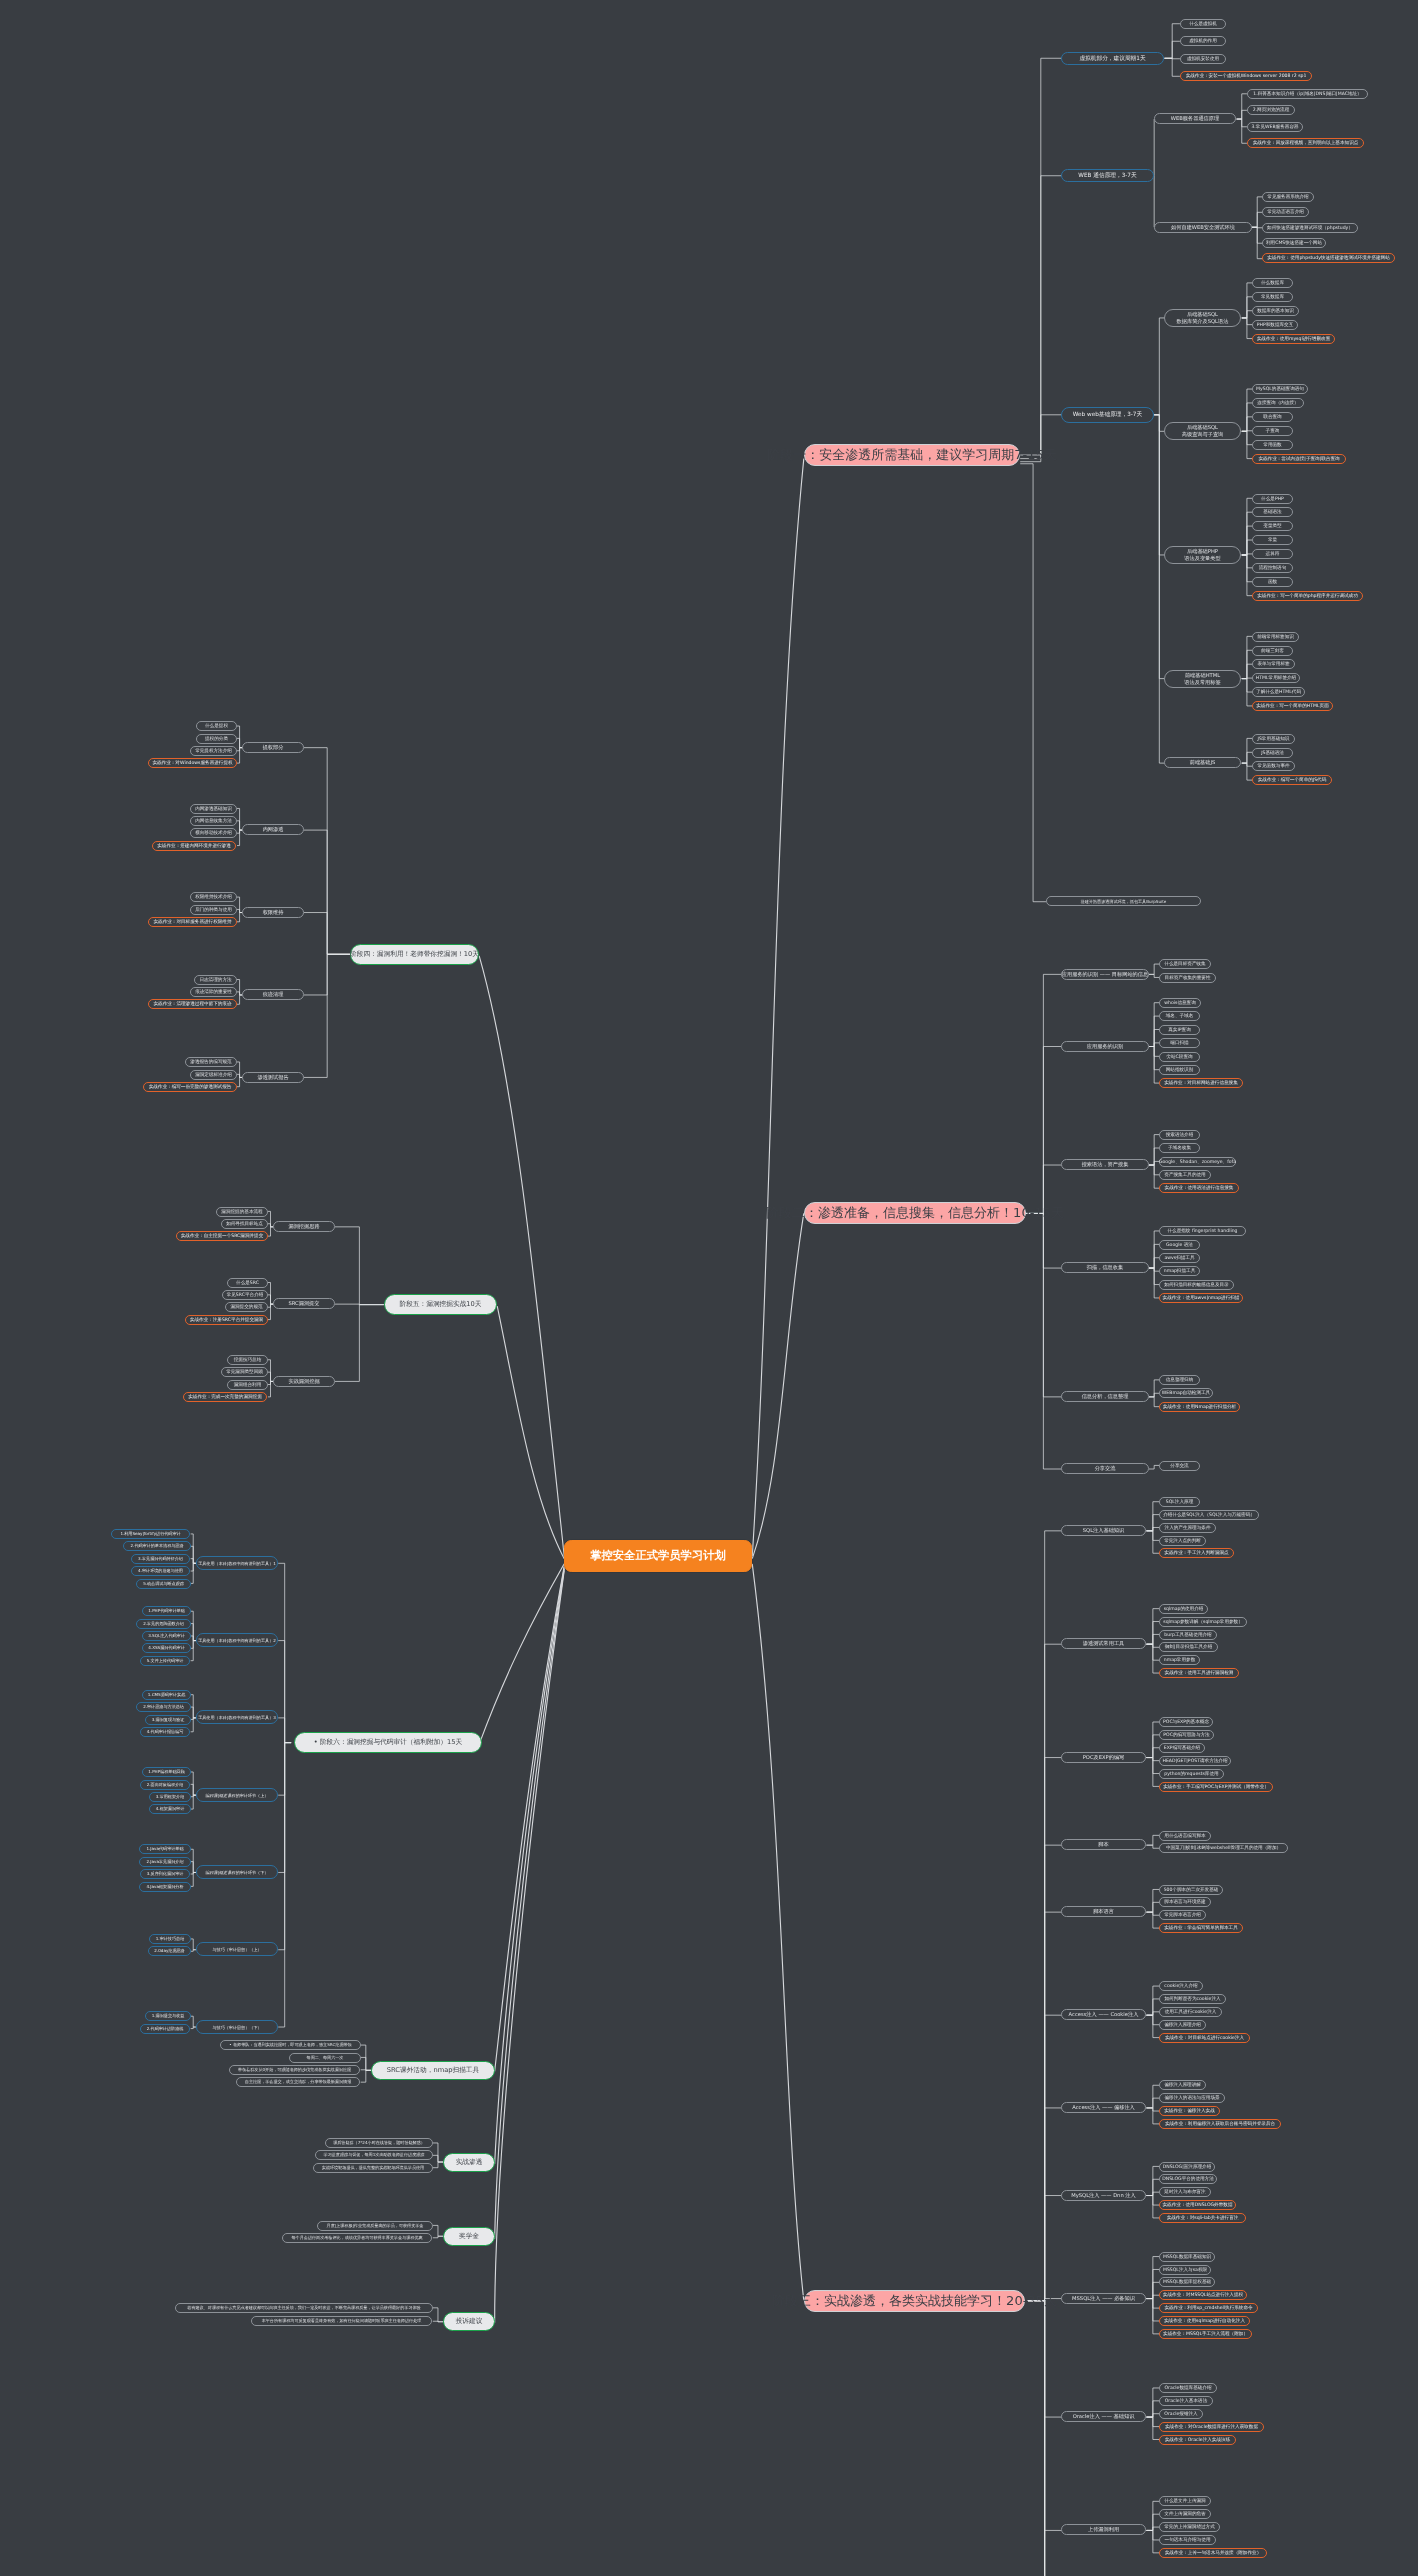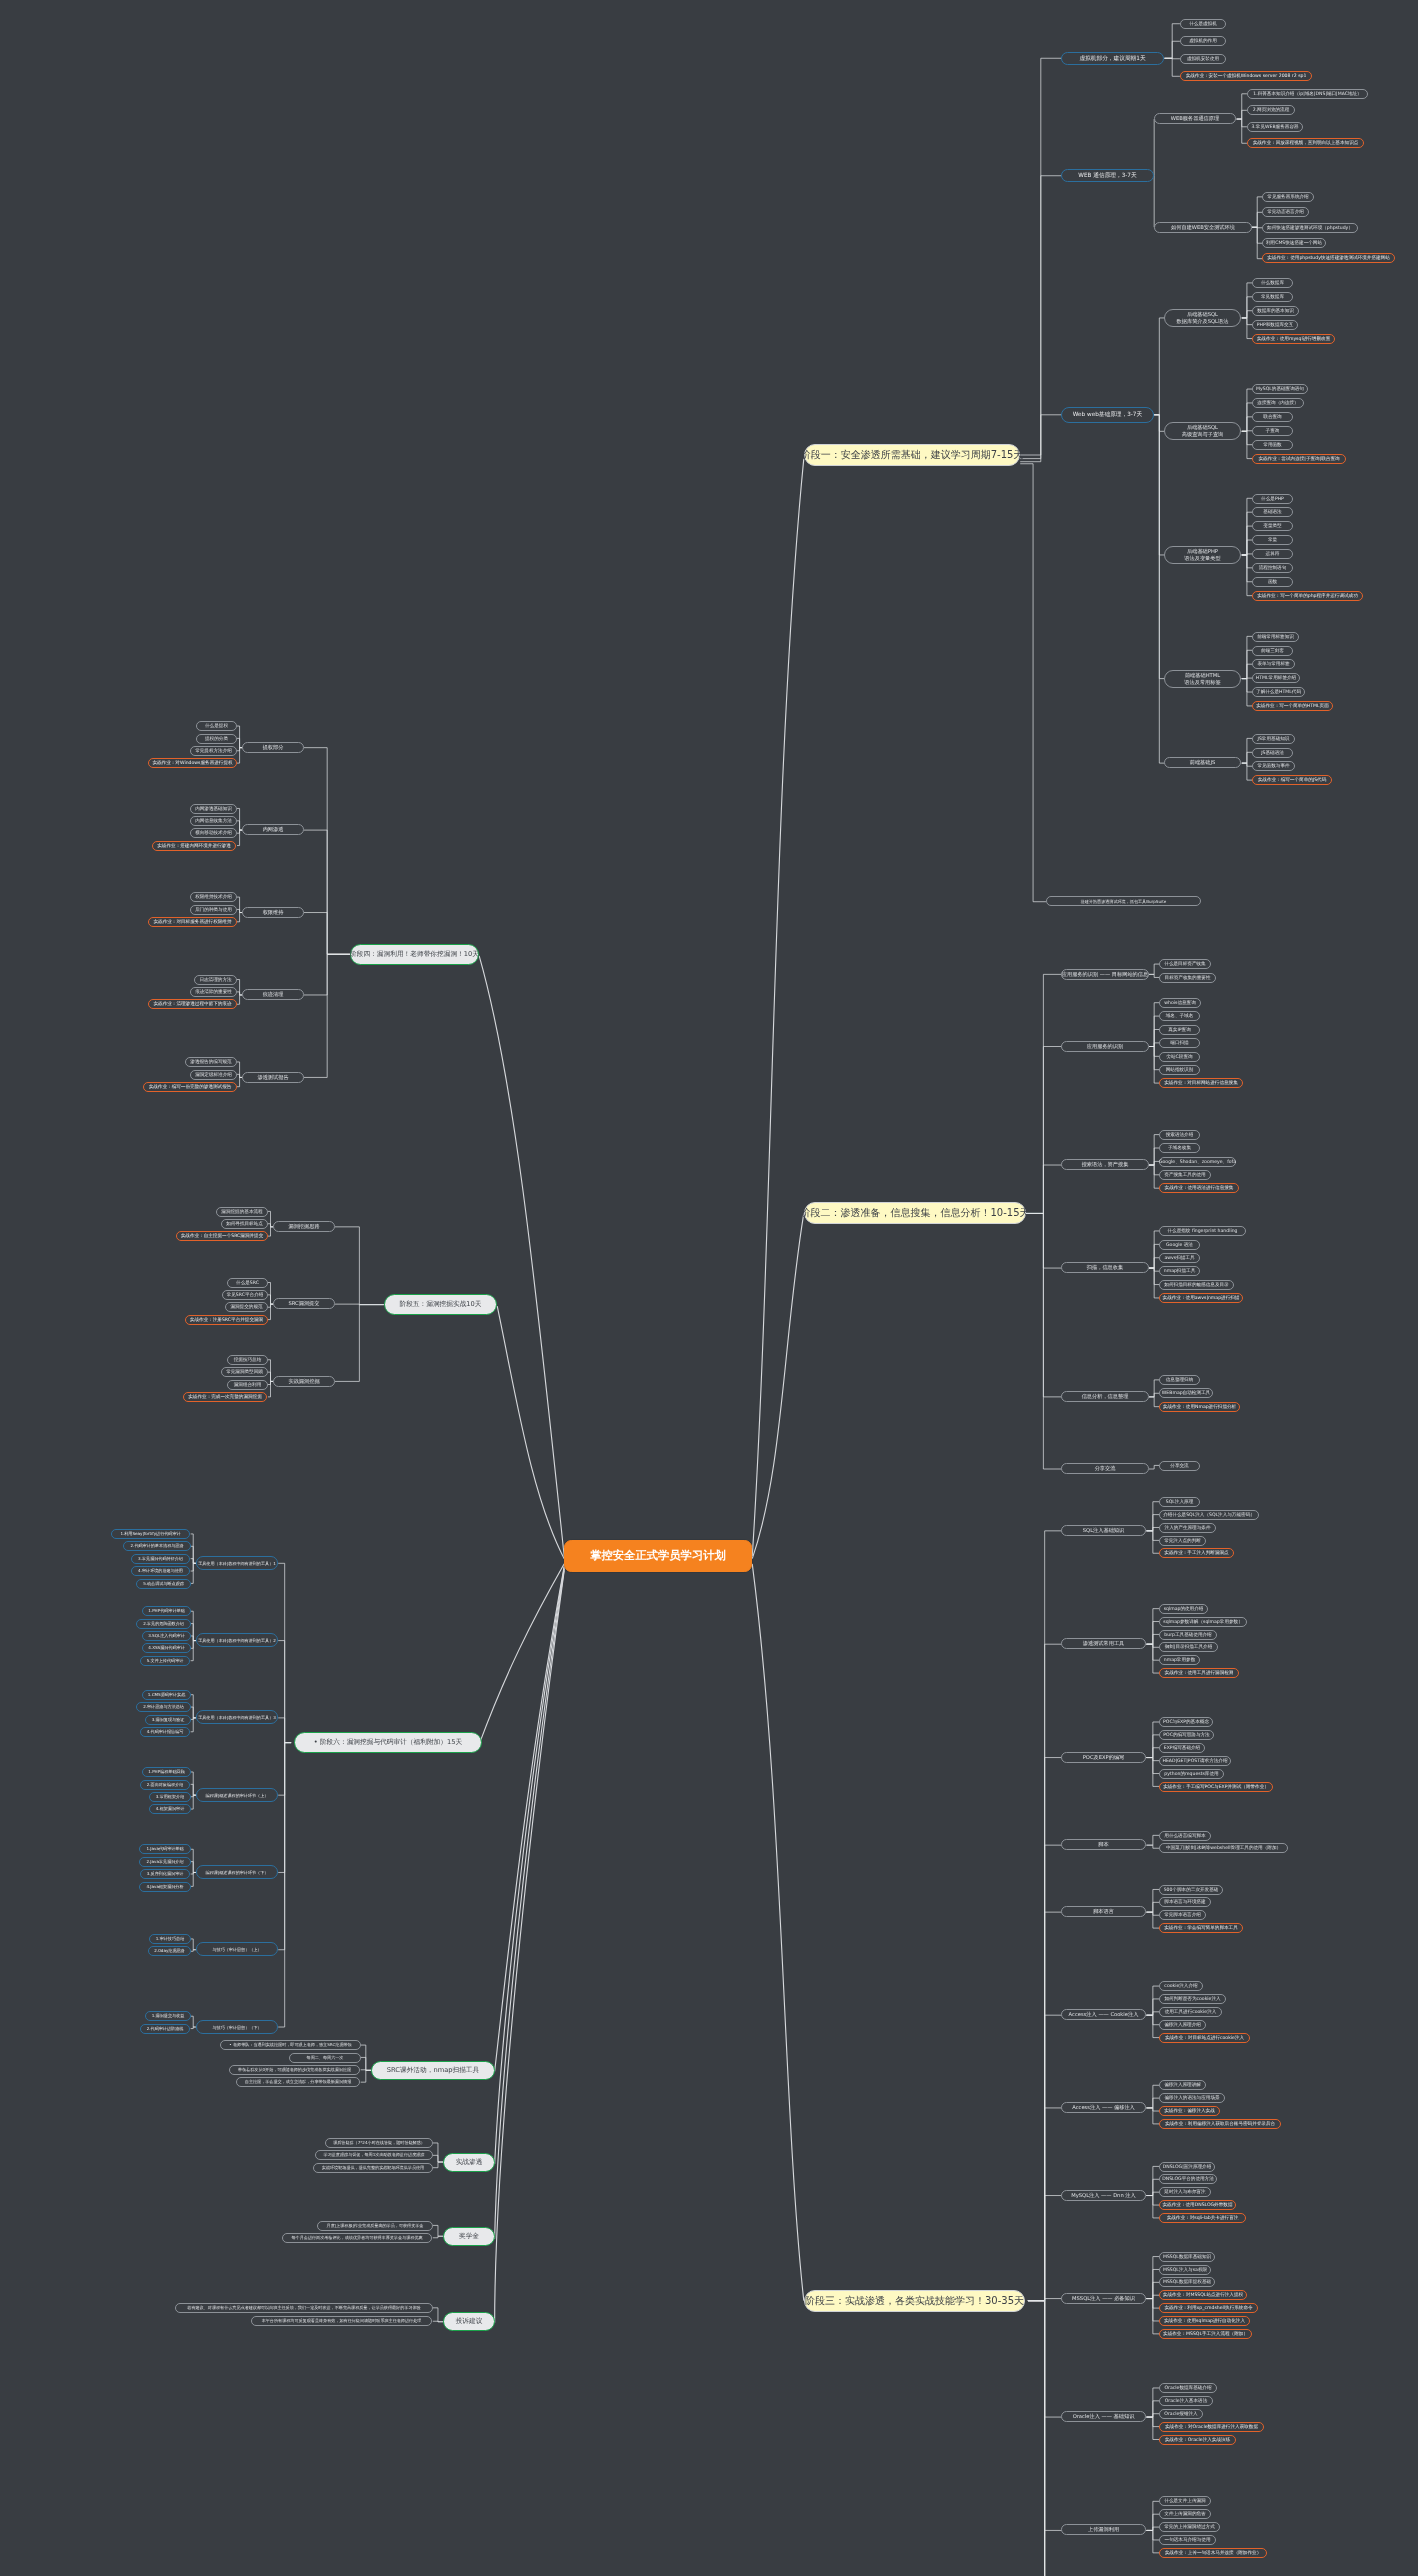--- a/index.html
+++ b/index.html
@@ -30,23 +30,23 @@
     background:#f5821f;color:#ffffff;
     border:1px solid #f5821f;
     font-size:11.3px;font-weight:bold;
     border-radius:7.2px;
     padding:0 9.3px;
     box-shadow:0 0 0 0.5px rgba(0,0,0,.15);
   }
 
   
   .n-stage{
-    background:#fef9c3;color:#3b3f45;
+    background:#fca5a5;color:#3b3f45;
     border:1px solid #cfd2d6;
-    font-size:10px;
+    font-size:13px;
     border-radius:515px;
     padding:0 7.2px;
   }
   
   .n-stage-g{
     background:#e8e9eb;color:#3b3f45;
     border:1.5px solid #1aa24a;
     font-size:6.7px;
     border-radius:515px;
     padding:0 7.2px;
@@ -361,21 +361,21 @@
       <path d="M860 4196 H850 V4207 H840" fill="none" stroke="#e3e5e8" stroke-width="1.6" opacity="0.85"></path>
       <path d="M860 4340 H850 V4319 H840" fill="none" stroke="#e3e5e8" stroke-width="1.6" opacity="0.85"></path>
       <path d="M860 4340 H850 V4343 H840" fill="none" stroke="#e3e5e8" stroke-width="1.6" opacity="0.85"></path>
       <path d="M860 4506 H850 V4479 H840" fill="none" stroke="#e3e5e8" stroke-width="1.6" opacity="0.85"></path>
       <path d="M860 4506 H850 V4505 H840" fill="none" stroke="#e3e5e8" stroke-width="1.6" opacity="0.85"></path>
     </svg>
 
 <div class="node n-root" style="left: 564px; top: 1540px; width: 188px; height: 32px;">掌控安全正式学员学习计划</div>
     <div class="node n-stage" style="left: 804px; top: 444px; width: 216px; height: 21.6px;">阶段一：安全渗透所需基础，建议学习周期7-15天</div>
     <div class="node n-stage" style="left: 804px; top: 1202px; width: 222px; height: 21.6px;">阶段二：渗透准备，信息搜集，信息分析！10-15天</div>
-    <div class="node n-stage" style="left: 804px; top: 2290px; width: 221px; height: 21.6px;">阶段三：实战渗透，各类实战技能学习！30-35天</div>
+    <div class="node n-stage" style="left: 804px; top: 2290px; width: 221px; height: 21.6px;">阶段三：实战渗透，各类实战技能学习！20-35天</div>
     <div class="node n-blue" style="left: 1061px; top: 52px; width: 103px; height: 13.4px;">虚拟机部分，建议周期1天</div>
     <div class="node n-grey tiny" style="left: 1180px; top: 18.5px; width: 46px; height: 10.3px;">什么是虚拟机</div>
     <div class="node n-grey tiny" style="left: 1180px; top: 36px; width: 46px; height: 10.3px;">虚拟机的作用</div>
     <div class="node n-grey tiny" style="left: 1180px; top: 54px; width: 46px; height: 10.3px;">虚拟机安装使用</div>
     <div class="node n-orange tiny" style="left: 1180px; top: 71px; width: 132px; height: 10.3px;">实战作业：安装一个虚拟机Windows server 2008 r2 sp1</div>
     <div class="node n-blue" style="left: 1061px; top: 169px; width: 93px; height: 13.4px;">WEB 通信原理，3-7天</div>
     <div class="node n-grey" style="left: 1154px; top: 113px; width: 82px; height: 11.3px;">WEB服务器通信原理</div>
     <div class="node n-grey tiny" style="left: 1247px; top: 89px; width: 121px; height: 10.3px;">1.科普基本知识介绍（ip|域名|DNS|端口|MAC地址）</div>
     <div class="node n-grey tiny" style="left: 1247px; top: 105px; width: 48px; height: 10.3px;">2.网页浏览的流程</div>
     <div class="node n-grey tiny" style="left: 1247px; top: 122px; width: 56px; height: 10.3px;">3.常见WEB服务器容器</div>

